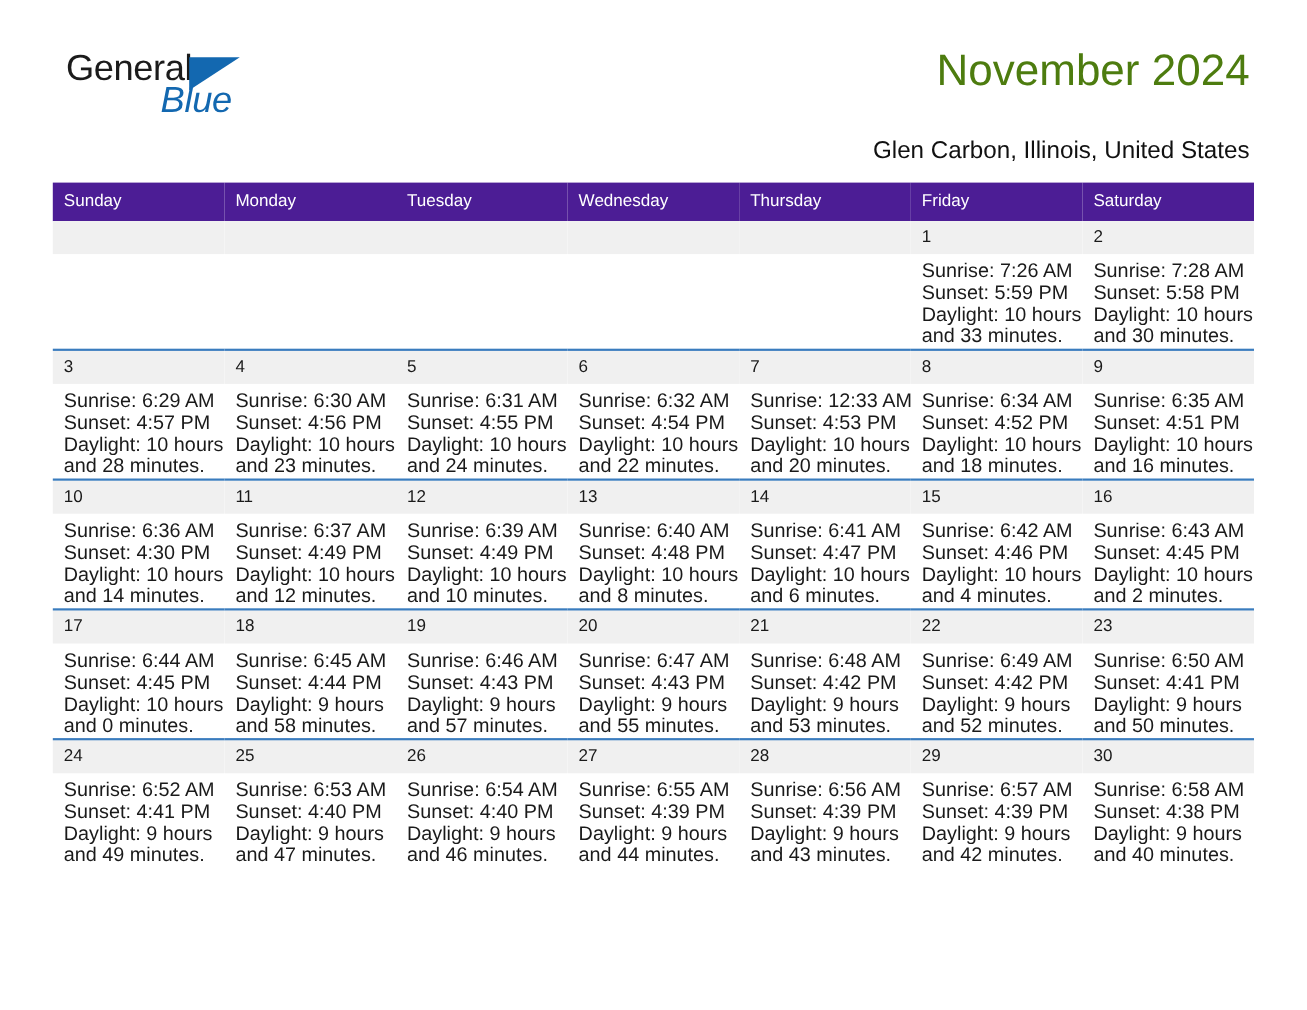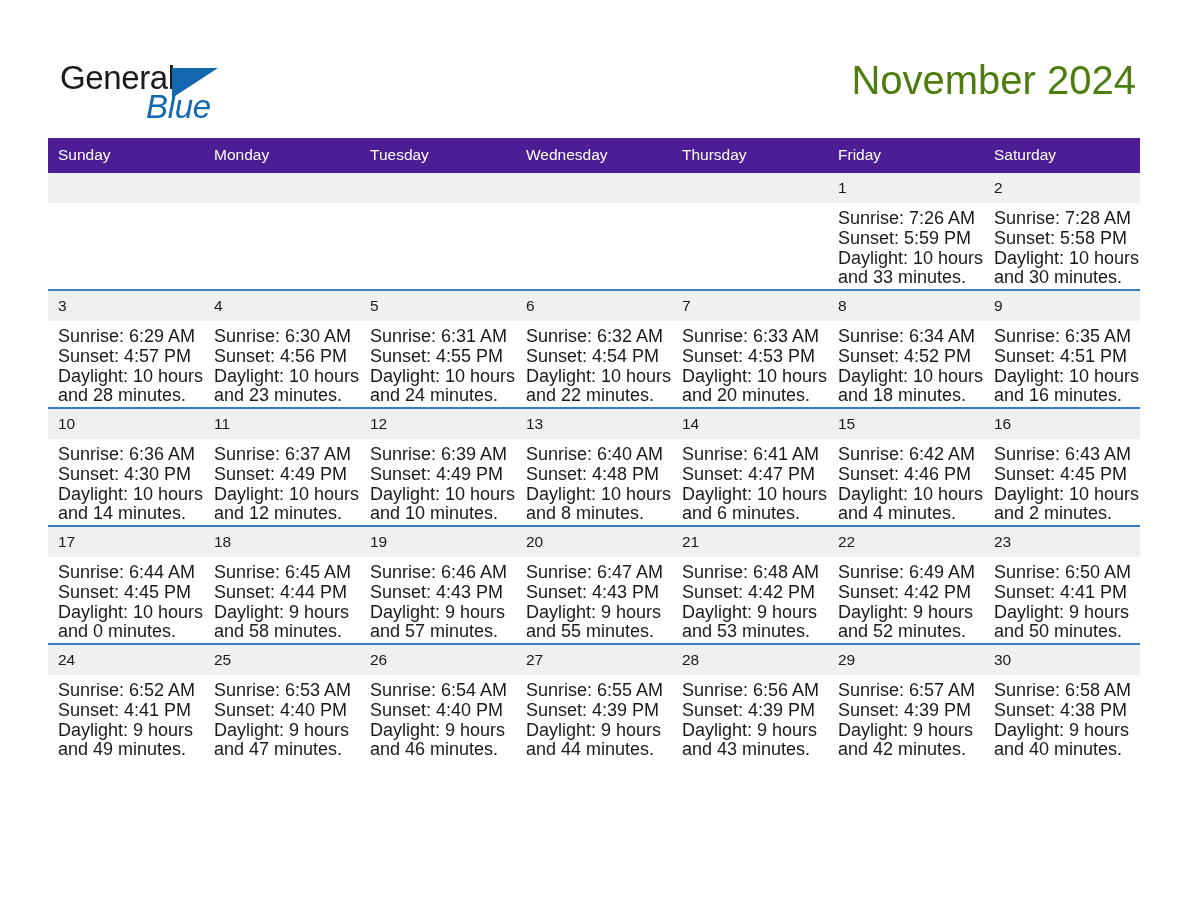--- a/index.html
+++ b/index.html
@@ -12,21 +12,21 @@
     height: 918px;
     font-family: "Liberation Sans", sans-serif;
     color: #1a1a1a;
     overflow: hidden;
   }
   .page {
     position: relative;
     width: 1188px;
     height: 918px;
     box-sizing: border-box;
-    padding: 16px 48px;
+    padding: 0 48px;
   }
 
   
   .top-bar {
     position: relative;
     height: 110px;
     padding-top: 38px;
     box-sizing: border-box;
   }
   .brand {
@@ -147,20 +147,23 @@
         <span class="brand-general">General</span><span class="brand-triangle"></span>
       </div>
       <span class="brand-blue">Blue</span>
     </div>
 
     <div class="title-block">
       <div class="cal-title">November 2024</div>
     </div>
   </div>
 
+  <div class="title-block">
+    <div class="cal-subtitle">Glen Carbon, Illinois, United States</div>
+  </div>
 
   <table class="calendar">
     <thead>
       <tr>
         <th>Sunday</th>
         <th>Monday</th>
         <th>Tuesday</th>
         <th>Wednesday</th>
         <th>Thursday</th>
         <th>Friday</th>
@@ -236,21 +239,21 @@
             <div class="daybody">
               <div>Sunrise: 6:32 AM</div>
               <div>Sunset: 4:54 PM</div>
               <div>Daylight: 10 hours</div>
               <div>and 22 minutes.</div>
             </div>
           </td>
           <td>
             <div class="daynum">7</div>
             <div class="daybody">
-              <div>Sunrise: 6:33 AM</div>
+              <div>Sunrise: 12:33 AM</div>
               <div>Sunset: 4:53 PM</div>
               <div>Daylight: 10 hours</div>
               <div>and 20 minutes.</div>
             </div>
           </td>
           <td>
             <div class="daynum">8</div>
             <div class="daybody">
               <div>Sunrise: 6:34 AM</div>
               <div>Sunset: 4:52 PM</div>

